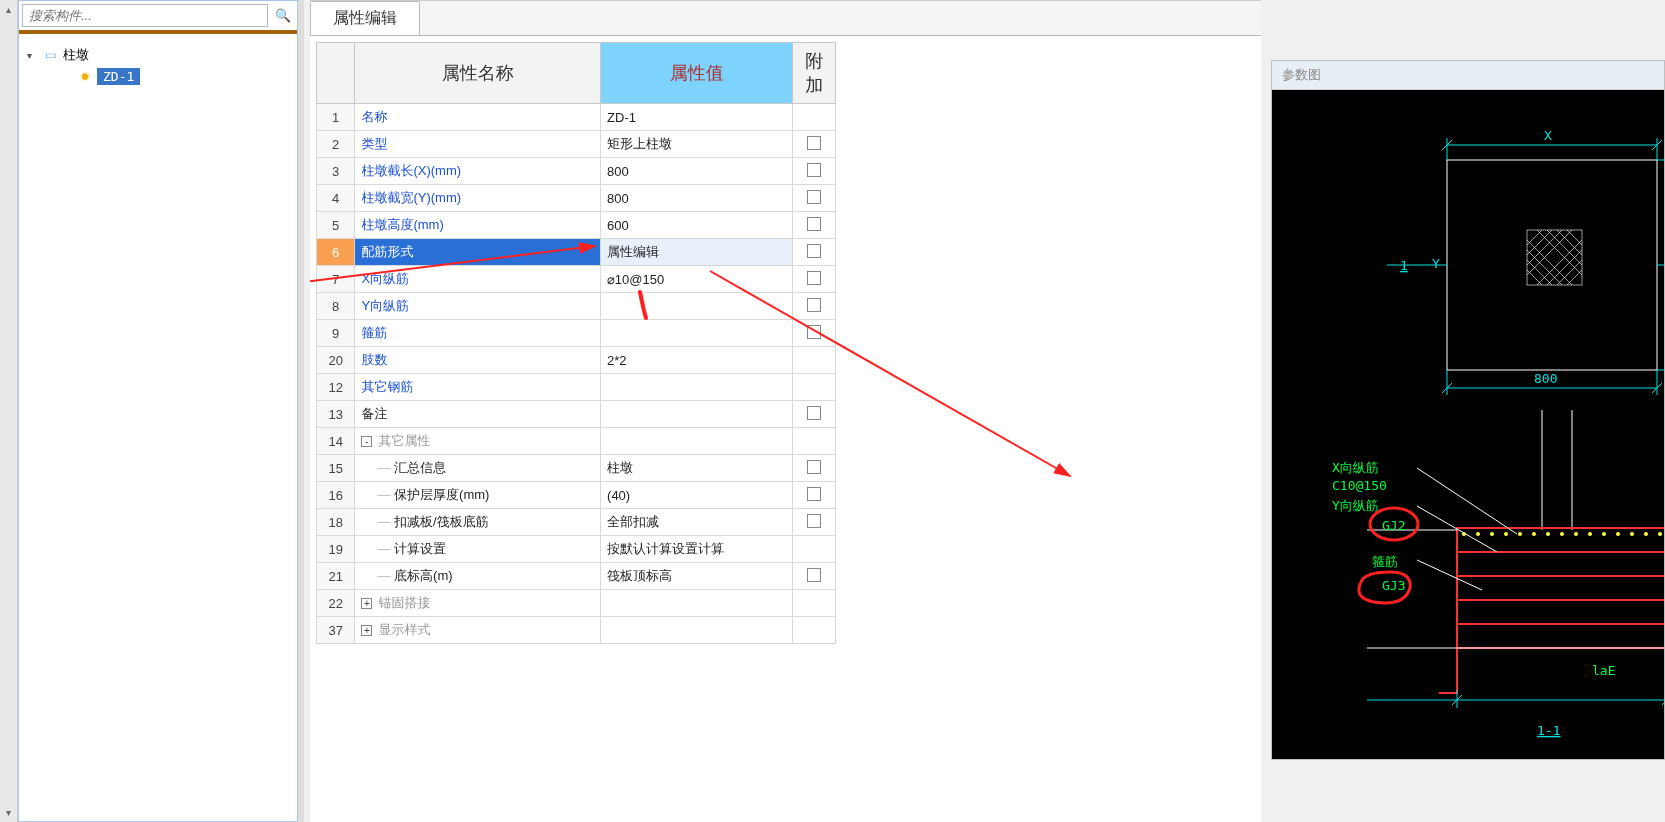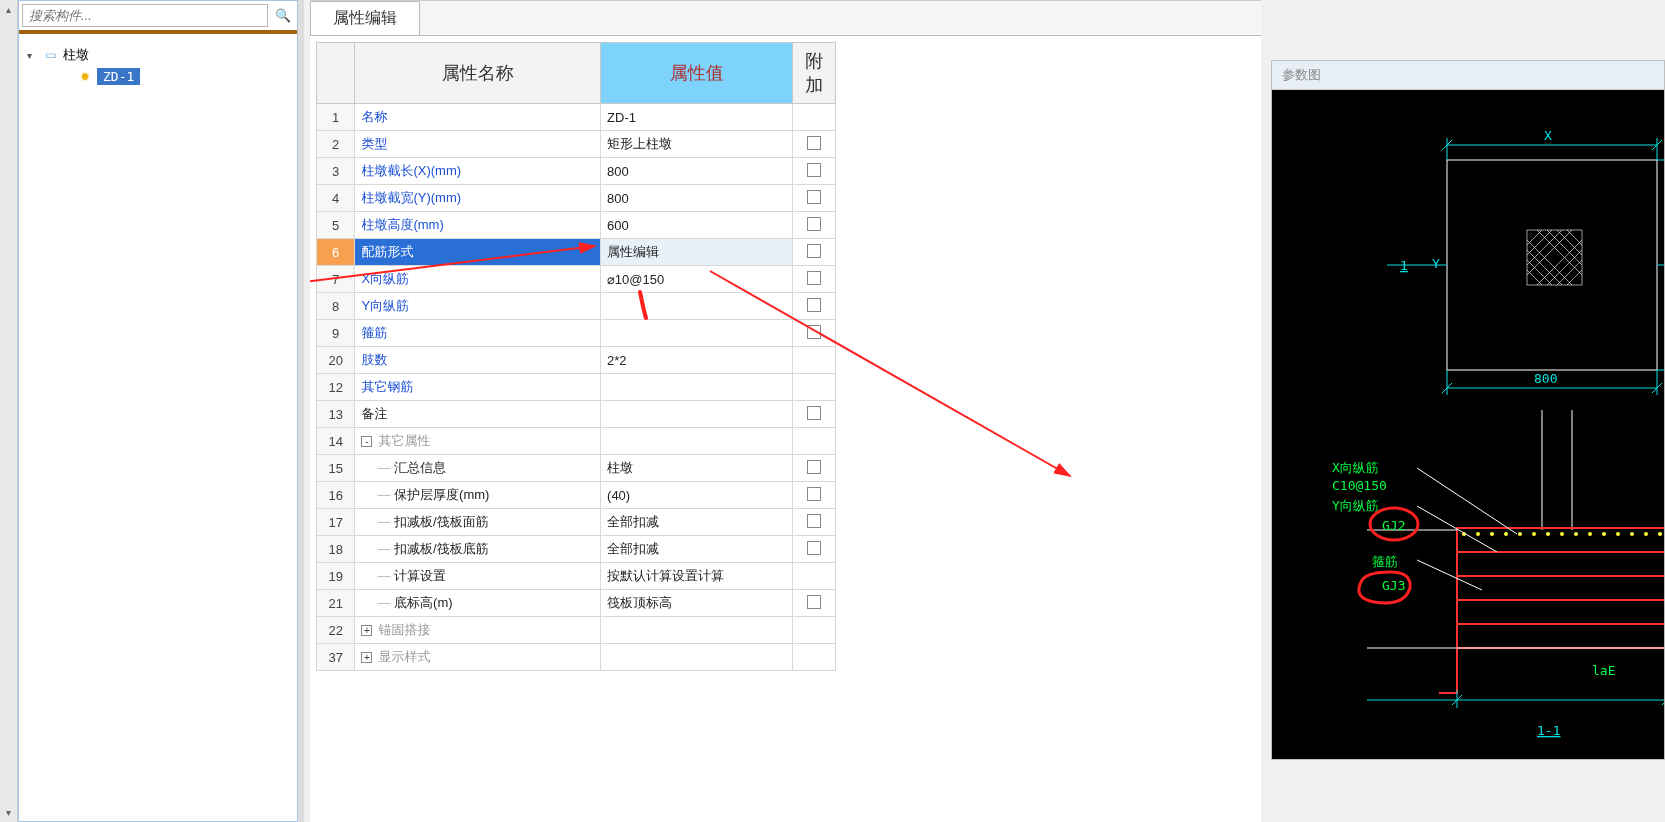--- a/index.html
+++ b/index.html
@@ -180,26 +180,20 @@
             <td class="val">柱墩</td>
             <td class="add"><span class="chk"></span></td>
           </tr>
           <tr>
             <td class="num">16</td>
             <td class="name black indent1"><span style="color: rgb(187, 187, 187);">— </span><span>保护层厚度(mm)</span></td>
             <td class="val">(40)</td>
             <td class="add"><span class="chk"></span></td>
           </tr>
           <tr>
-            <td class="num">17</td>
-            <td class="name black indent1"><span style="color: rgb(187, 187, 187);">— </span><span>扣减板/筏板面筋</span></td>
-            <td class="val">全部扣减</td>
-            <td class="add"><span class="chk"></span></td>
-          </tr>
-          <tr>
             <td class="num">18</td>
             <td class="name black indent1"><span style="color: rgb(187, 187, 187);">— </span><span>扣减板/筏板底筋</span></td>
             <td class="val">全部扣减</td>
             <td class="add"><span class="chk"></span></td>
           </tr>
           <tr>
             <td class="num">19</td>
             <td class="name black indent1"><span style="color: rgb(187, 187, 187);">— </span><span>计算设置</span></td>
             <td class="val">按默认计算设置计算</td>
             <td class="add"></td>

